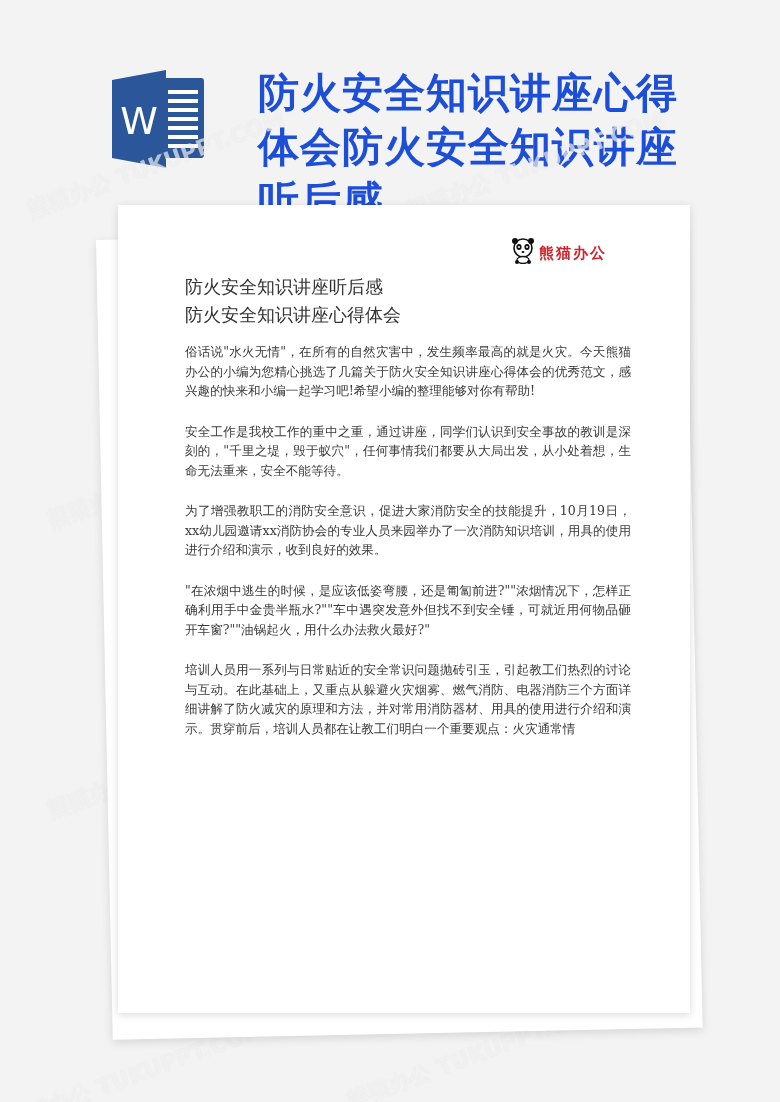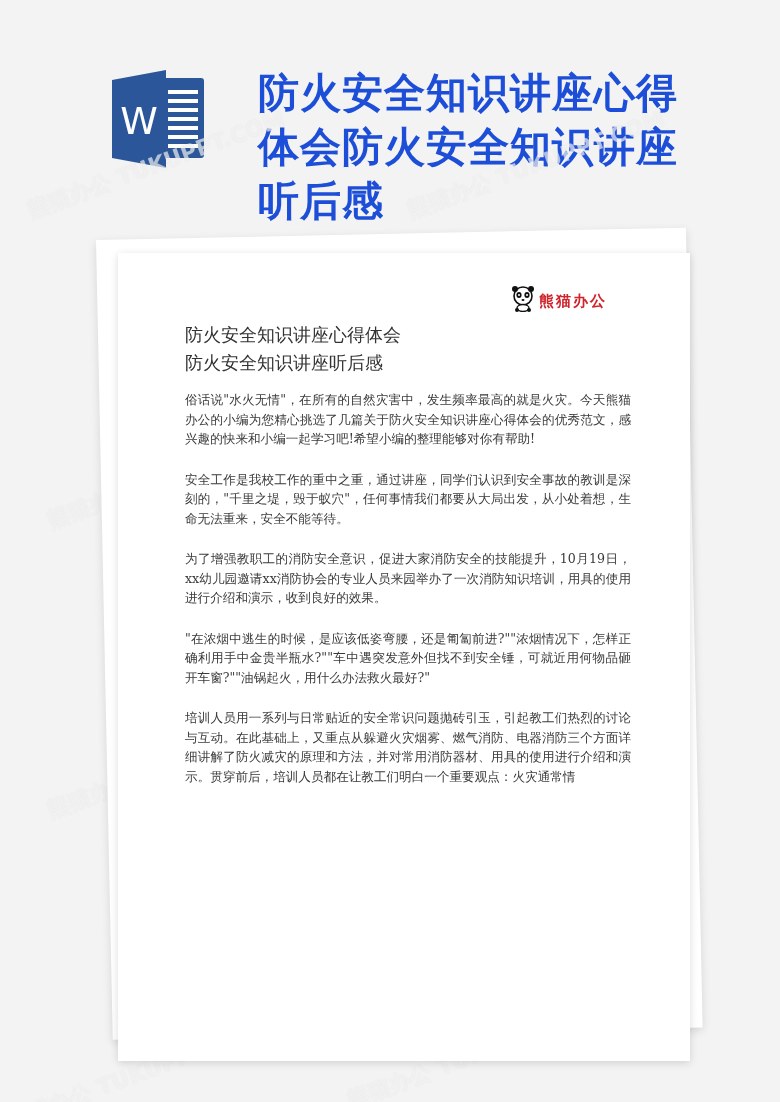--- a/index.html
+++ b/index.html
@@ -21,21 +21,20 @@
     position: absolute; left: 96px; top: 240px; width: 590px; height: 800px;
     background: #fff;
     transform: rotate(-1.2deg);
     transform-origin: left top;
     box-shadow: 0 3px 10px rgba(0,0,0,0.12);
   }
   .page {
     position: absolute; left: 118px; top: 205px; width: 572px; height: 808px;
     background: #ffffff;
     box-shadow: 0 2px 8px rgba(0,0,0,0.14);
-    margin-top: 48px;
   }
   .brand { position: absolute; left: 393px; top: 33px; display: flex; align-items: center; gap: 4px; }
   .brand-text { color: #d0232a; font-family: "DejaVu Sans", sans-serif; font-weight: bold; font-size: 15px; letter-spacing: 2px; }
   .doc-title {
     position: absolute; left: 67px; top: 68px;
     font-size: 18px; line-height: 28px; color: #333;
   }
   .body-text { position: absolute; left: 67px; top: 137px; width: 446px; }
   .para {
     font-size: 12.6px; line-height: 19.5px; color: #3a3a3a;
@@ -96,22 +95,22 @@
         <ellipse cx="12" cy="14" rx="1.5" ry="1" fill="#111"></ellipse>
         <ellipse cx="12" cy="22" rx="6" ry="3.5" fill="#fff" stroke="#111" stroke-width="1.4"></ellipse>
         <circle cx="6" cy="24" r="2" fill="#111"></circle>
         <circle cx="18" cy="24" r="2" fill="#111"></circle>
       </svg>
     </span>
     <span class="brand-text">熊猫办公</span>
   </div>
 
   <div class="doc-title">
+    <div>防火安全知识讲座听后感</div>
     <div>防火安全知识讲座心得体会</div>
-    <div>防火安全知识讲座听后感</div>
   </div>
 
   <div class="body-text">
     <p class="para">俗话说"水火无情"，在所有的自然灾害中，发生频率最高的就是火灾。今天熊猫办公的小编为您精心挑选了几篇关于防火安全知识讲座心得体会的优秀范文，感兴趣的快来和小编一起学习吧!希望小编的整理能够对你有帮助!</p>
     <p class="para">安全工作是我校工作的重中之重，通过讲座，同学们认识到安全事故的教训是深刻的，"千里之堤，毁于蚁穴"，任何事情我们都要从大局出发，从小处着想，生命无法重来，安全不能等待。</p>
     <p class="para">为了增强教职工的消防安全意识，促进大家消防安全的技能提升，10月19日，xx幼儿园邀请xx消防协会的专业人员来园举办了一次消防知识培训，用具的使用进行介绍和演示，收到良好的效果。</p>
     <p class="para">"在浓烟中逃生的时候，是应该低姿弯腰，还是匍匐前进?""浓烟情况下，怎样正确利用手中金贵半瓶水?""车中遇突发意外但找不到安全锤，可就近用何物品砸开车窗?""油锅起火，用什么办法救火最好?"</p>
     <p class="para">培训人员用一系列与日常贴近的安全常识问题抛砖引玉，引起教工们热烈的讨论与互动。在此基础上，又重点从躲避火灾烟雾、燃气消防、电器消防三个方面详细讲解了防火减灾的原理和方法，并对常用消防器材、用具的使用进行介绍和演示。贯穿前后，培训人员都在让教工们明白一个重要观点：火灾通常情</p>
   </div>
 </div>

